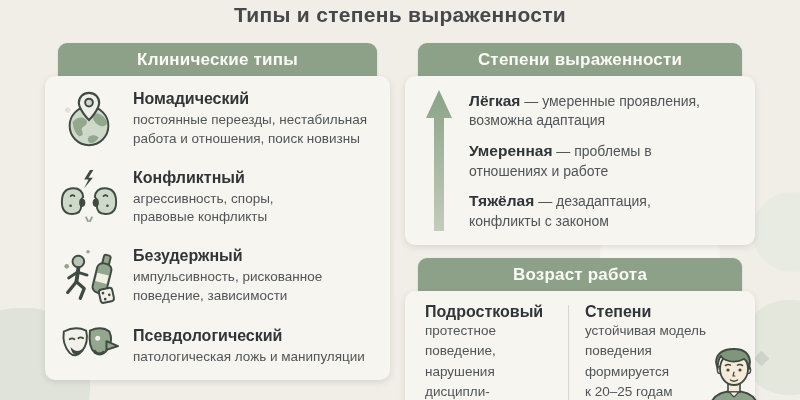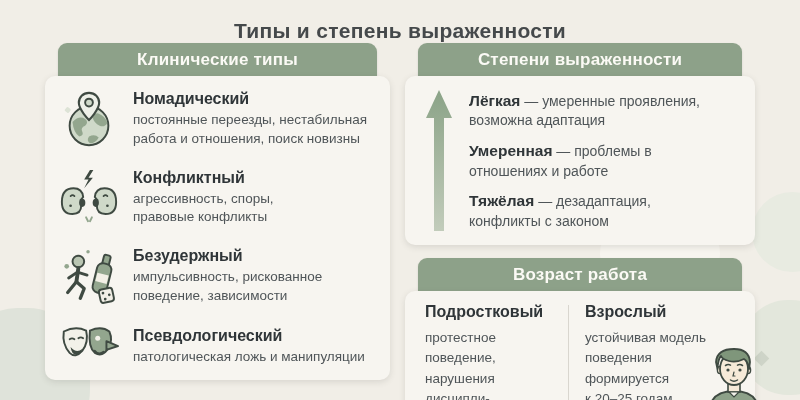--- a/index.html
+++ b/index.html
@@ -5,21 +5,21 @@
   * { margin:0; padding:0; box-sizing:border-box; }
   html,body { background:#e7e4dd; }
   .page {
     position:relative; width:800px; height:400px; overflow:hidden;
     background:#f1eee7;
     font-family:"Liberation Sans", sans-serif;
   }
   .deco { position:absolute; z-index:0; }
   .page-title {
     position:absolute; top:3px; left:0; width:100%; text-align:center;
-    font-size:21px; font-weight:bold; letter-spacing:.3px; color:#45494b; z-index:1;margin-top:16px;
+    font-size:21px; font-weight:bold; letter-spacing:.3px; color:#45494b; z-index:1;
   }
   .panel { position:absolute; z-index:2; }
   .panel-header {
     margin:0 13px; height:33px; background:#8da189;
     border-radius:9px 9px 0 0;
     display:flex; align-items:center; justify-content:center;
     color:#fbfaf5; font-weight:bold; font-size:17px; letter-spacing:.2px;
     box-shadow:0 1px 2px rgba(70,80,65,.18);
   }
   .panel-body {
@@ -36,21 +36,21 @@
   .severity-body { height:169px; padding:14px 12px 14px 18px; display:flex; gap:14px; }
   .arrow-col { flex:0 0 32px; display:flex; justify-content:center; }
   .sev-items { display:flex; flex-direction:column; justify-content:space-between; }
   .sev-item { font-size:14px; color:#4f5558; line-height:1.38; white-space:pre-line; }
   .sev-item b { font-size:15.5px; color:#2f3538; }
   
   .age-body { height:142px; display:flex; padding:12px 0 0 0; }
   .age-col-left  { flex:0 0 163px; padding:0 10px 0 20px; }
   .age-divider { flex:0 0 1px; background:#d9d6cf; margin:2px 0 0 0; }
   .age-col-right { flex:1; padding:0 0 0 16px; }
-  .age-title { font-size:16px; font-weight:bold; color:#2f3538; margin-bottom:7px; }
+  .age-title { font-size:16px; font-weight:bold; color:#2f3538; }
   .age-desc  { font-size:13.5px; color:#4f5558; line-height:1.5; white-space:pre-line; }
   .man-illustration { position:absolute; left:698px; top:346px; z-index:3; }
 </style>
 </head>
 <body>
 
 <div class="page">
 
   <div class="deco" style="left:-45px; top:308px; width:135px; height:150px; background:#dfe3da; border-radius:46%;"></div>
   <div class="deco" style="left:600px; top:222px; width:120px; height:62px; background:#f7f5ef; border-radius:40px;"></div>
@@ -184,21 +184,21 @@
     <div class="panel-header">Возраст работа</div>
     <div class="panel-body age-body">
       <div class="age-col-left">
         <div class="age-title">Подростковый</div>
         <div class="age-desc">протестное поведение,
 нарушения дисципли-
 ны, ранние зависимости</div>
       </div>
       <div class="age-divider"></div>
       <div class="age-col-right">
-        <div class="age-title">Взрослый</div>
+        <div class="age-title">Степени</div>
         <div class="age-desc">устойчивая модель
 поведения
 формируется
 к 20–25 годам</div>
       </div>
     </div>
   </div>
 
   <div class="man-illustration">
     <svg width="72" height="60" viewBox="0 0 72 60">

